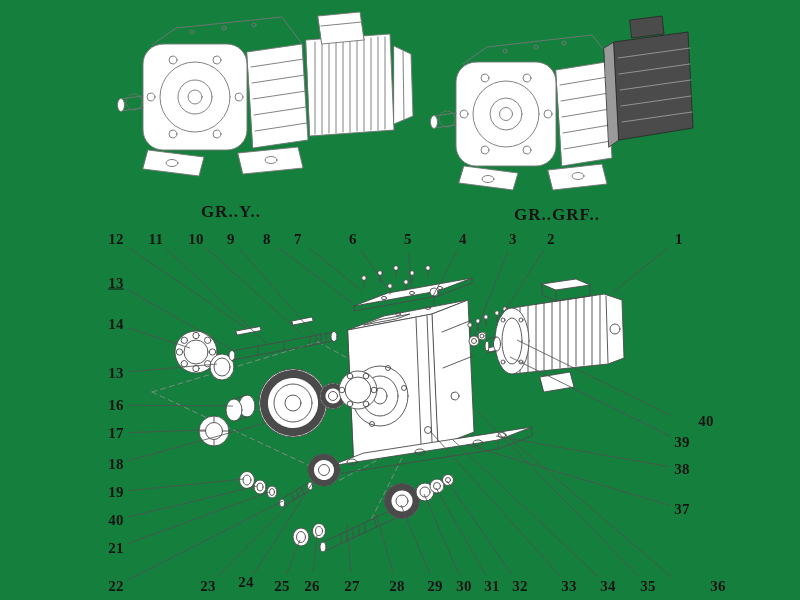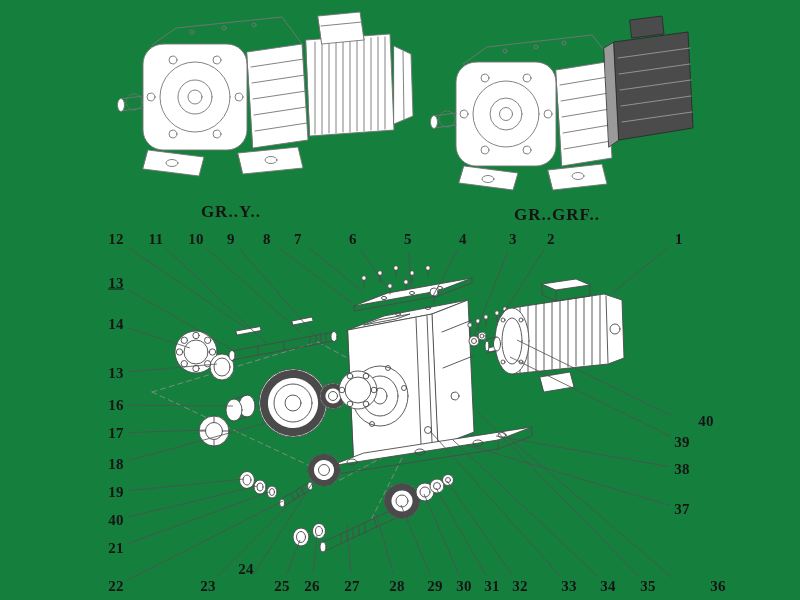--- a/index.html
+++ b/index.html
@@ -402,21 +402,21 @@
       <div class="callout" style="left: 116px; top: 324px;">14</div>
       <div class="callout" style="left: 116px; top: 373px;">13</div>
       <div class="callout" style="left: 116px; top: 405px;">16</div>
       <div class="callout" style="left: 116px; top: 433px;">17</div>
       <div class="callout" style="left: 116px; top: 464px;">18</div>
       <div class="callout" style="left: 116px; top: 492px;">19</div>
       <div class="callout" style="left: 116px; top: 520px;">40</div>
       <div class="callout" style="left: 116px; top: 548px;">21</div>
       <div class="callout" style="left: 116px; top: 586px;">22</div>
       <div class="callout" style="left: 208px; top: 586px;">23</div>
-      <div class="callout" style="left: 246px; top: 569px;">24</div>
+      <div class="callout" style="left: 246px; top: 582px;">24</div>
       <div class="callout" style="left: 282px; top: 586px;">25</div>
       <div class="callout" style="left: 312px; top: 586px;">26</div>
       <div class="callout" style="left: 352px; top: 586px;">27</div>
       <div class="callout" style="left: 397px; top: 586px;">28</div>
       <div class="callout" style="left: 435px; top: 586px;">29</div>
       <div class="callout" style="left: 464px; top: 586px;">30</div>
       <div class="callout" style="left: 492px; top: 586px;">31</div>
       <div class="callout" style="left: 520px; top: 586px;">32</div>
       <div class="callout" style="left: 569px; top: 586px; text-align: center;">33</div>
       <div class="callout" style="left: 608px; top: 586px;">34</div>

